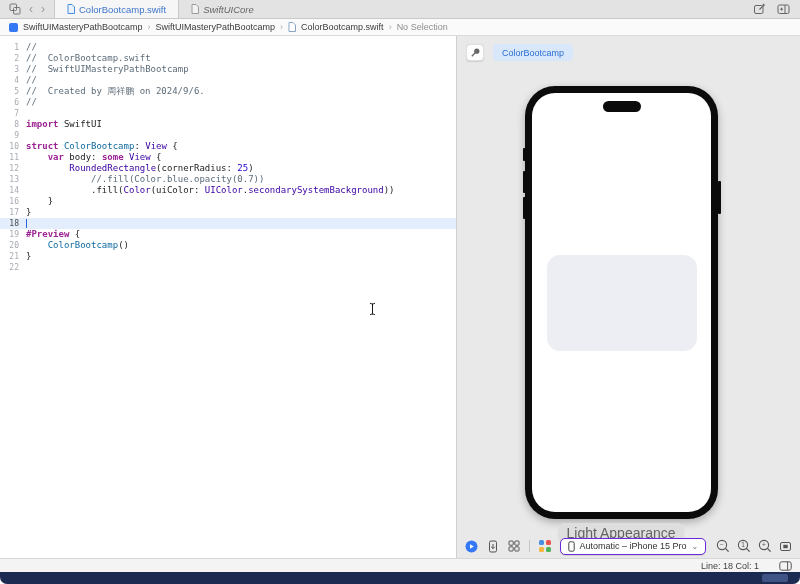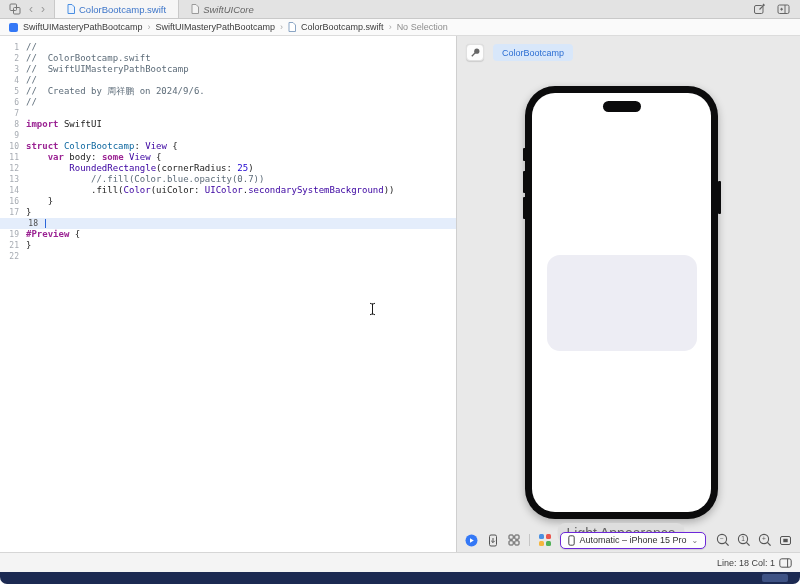--- a/index.html
+++ b/index.html
@@ -24,21 +24,21 @@
   .app-icon{width:9px;height:9px;border-radius:2px;background:#3478F6;display:inline-block;flex:none;}
   .crumb.muted{color:#8E8E8E;}
 
   
   .main{flex:1;display:flex;min-height:0;}
   .editor{width:456px;flex:none;background:#FFFFFF;position:relative;overflow:hidden;}
   .code-area{padding-top:6px;font-family:"DejaVu Sans Mono",monospace;font-size:9px;}
   .code-line{display:flex;height:11px;line-height:11px;width:100%;}
   .code-line.active{background:#E4EDFB;}
   .gutter{flex:0 0 26px;padding-right:7px;text-align:right;color:#A6ABB2;font-size:8px;line-height:11px;}
-  .code-line.active .gutter{color:#4a4a4a;margin-left:19px;}
+  .code-line.active .gutter{color:#4a4a4a;}
   .code{white-space:pre;}
   .c{color:#5D6C79;} .k{color:#9B2393;font-weight:bold;} .n{color:#1C00CF;}
   .t{color:#3900A0;margin-top:37px;} .d{color:#0F68A0;} .p{color:#1d1d1d;margin-top:44px;}
   .caret{display:inline-block;width:1px;height:9px;background:#2B66D9;margin-top:1px;}
   .ibeam{position:absolute;left:368px;top:266px;line-height:0;}
 
   
   .canvas{flex:1;background:#E9E9E9;border-left:1px solid #CFCFCF;position:relative;}
   .canvas-top{position:absolute;top:8px;left:9px;display:flex;align-items:center;gap:9px;}
   .pin-btn{width:18px;height:17px;background:#FDFDFD;border:1px solid #E0E0E0;border-radius:4px;display:flex;align-items:center;justify-content:center;box-shadow:0 0.5px 1px rgba(0,0,0,0.12);}
@@ -58,21 +58,21 @@
   .canvas-toolbar{position:absolute;left:8px;right:8px;bottom:3px;height:18px;display:flex;align-items:center;}
   .ct-left{display:flex;align-items:center;gap:9px;}
   .ct-sep{width:1px;height:12px;background:#C6C6C6;}
   .device-select{display:flex;align-items:center;gap:5px;height:17px;padding:0 7px;background:#FEFEFE;border:1px solid #6d28d9;border-radius:5px;font-size:9px;color:#333;font-family:inherit;box-shadow:0 0.5px 1px rgba(0,0,0,0.1);cursor:default;}
   .device-select .chev{color:#777;font-size:8px;}
   .ct-right{margin-left:auto;display:flex;align-items:center;gap:7px;}
   .variants-icon{display:grid;grid-template-columns:5px 5px;gap:1.5px;}
   .variants-icon span{width:5px;height:5px;border-radius:1.5px;display:block;}
 
   
-  .statusbar{height:20px;background:#F4F4F4;border-top:1px solid #D6D6D6;display:flex;align-items:center;justify-content:flex-end;gap:4px;padding:0 8px;font-size:9px;color:#3f3f3f;flex:none;}
+  .statusbar{height:14px;background:#F4F4F4;border-top:1px solid #D6D6D6;display:flex;align-items:center;justify-content:flex-end;gap:20px;padding:0 8px;font-size:9px;color:#3f3f3f;flex:none;}
   .dock{height:12px;background:#1C2A52;border-radius:0 0 7px 7px;flex:none;position:relative;}
   .dock-item{position:absolute;right:12px;top:2px;width:26px;height:8px;border-radius:2px;background:rgba(130,160,230,0.35);}
 </style>
 </head>
 <body>
 
 <div id="app">
 
   <div class="tabbar">
     <div class="tb-left">
@@ -208,20 +208,24 @@
           </div>
           <div class="code-line active">
             <span class="gutter">18</span>
             <span class="code"><span class="caret"></span></span>
           </div>
           <div class="code-line">
             <span class="gutter">19</span>
             <span class="code"><span class="k">#Preview</span><span class="p"> {</span></span>
           </div>
           <div class="code-line">
+            <span class="gutter">20</span>
+            <span class="code"><span class="p">    </span><span class="d">ColorBootcamp</span><span class="p">()</span></span>
+          </div>
+          <div class="code-line">
             <span class="gutter">21</span>
             <span class="code"><span class="p">}</span></span>
           </div>
           <div class="code-line">
             <span class="gutter">22</span>
             <span class="code"></span>
           </div>
         </div>
       <div class="ibeam">
         <svg width="9" height="14" viewBox="0 0 9 14" fill="none" stroke="#1a1a1a">

